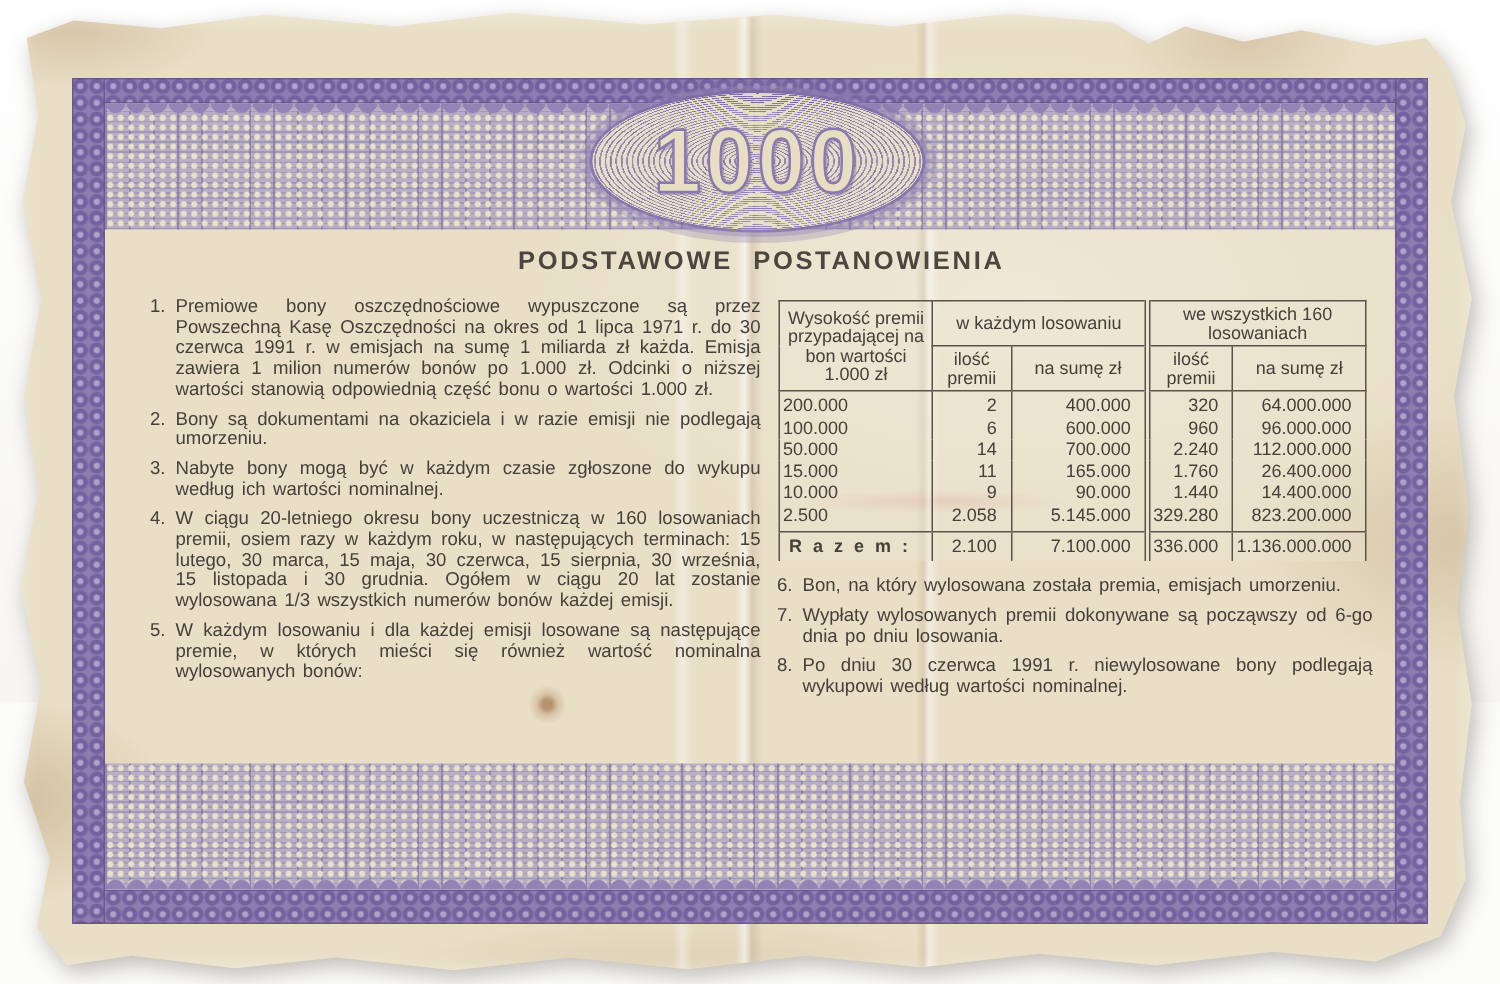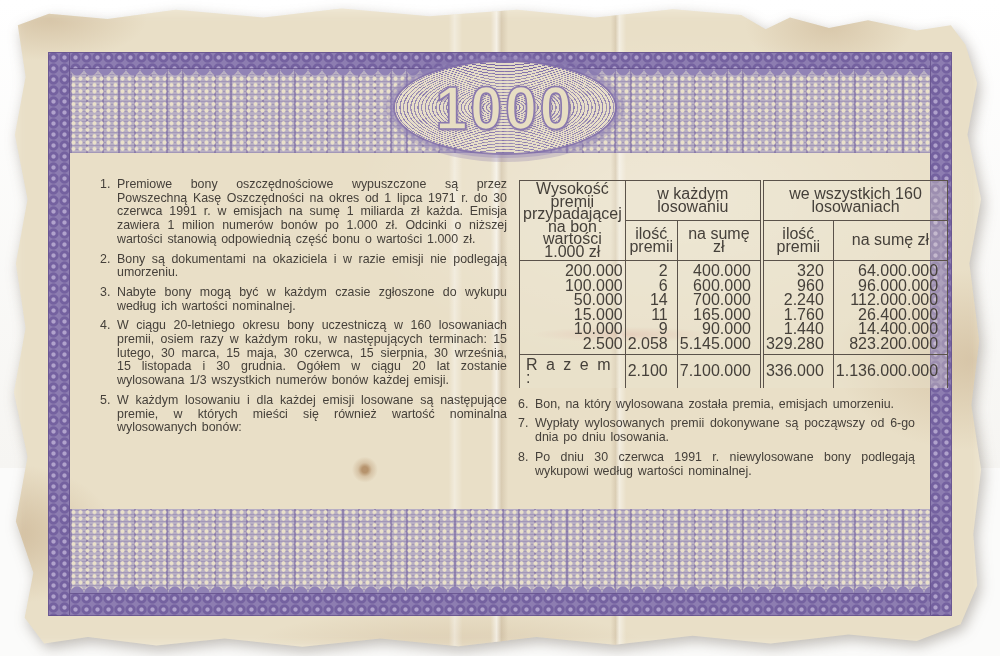--- a/index.html
+++ b/index.html
@@ -90,31 +90,31 @@
   .doc-title{text-align:center;font-size:17px;font-weight:bold;letter-spacing:1.8px;word-spacing:7px;color:#4c463e;}
   .subtitle{text-align:center;font-size:13px;line-height:16px;word-spacing:5px;color:#4c463e;margin-top:3px;}
   .cols{display:flex;margin-top:14px;gap:11px;}
   .col-left{width:407px;}
   .col-right{width:397px;}
   .item{position:relative;font-size:12.4px;line-height:13.7px;text-align:justify;
     padding-left:17px;margin-bottom:6px;word-spacing:1.5px;color:#45403a;}
   .item .num{position:absolute;left:0;}
 
   
-  table{border-collapse:collapse;width:392px;margin:2px 0 10px 1px;font-size:16px;color:#45403a;
+  table{border-collapse:collapse;width:392px;margin:2px 0 10px 1px;font-size:12px;color:#45403a;
     background:rgba(236,228,208,0.35);}
   th,td{border:1px solid #5a524a;font-weight:normal;}
   thead th{padding:2px 3px;text-align:center;line-height:12.5px;vertical-align:middle;}
   .dbl{border-left:4px double #5a524a !important;margin-top:39px;}
   tbody td{border-top:none;border-bottom:none;padding:0.5px 9px 0.5px 2px;text-align:right;line-height:13.6px;}
-  tbody td.c1{text-align:right;padding-right:2px;}
+  tbody td.c1{text-align:left;padding-right:2px;}
   tbody tr:first-child td{padding-top:3px;}
   tbody tr.razem td{border-top:1px solid #5a524a;padding-top:3px;padding-bottom:3px;}
   tbody tr.last td{padding-bottom:3px;}
-  td.razem-label{text-align:left;padding-left:6px;letter-spacing:2px;}
+  td.razem-label{text-align:left;padding-left:6px;letter-spacing:2px;font-weight:bold;}
   col.c1{width:106px;} col.c2{width:54px;} col.c3{width:95px;} col.c4{width:52px;} col.c5{width:85px;}
 </style>
 </head>
 <body>
 
 <div class="scene">
   <div class="paper-wrap">
     <div class="paper">
 
       <div class="frame frame-top"></div>
@@ -123,20 +123,21 @@
       <div class="frame frame-right"></div>
 
       <div class="band band-top"></div>
       <div class="band band-bottom"></div>
 
       <div class="rosette">
         <span>1000</span>
       </div>
 
       <div class="content">
+        <div class="doc-title">PODSTAWOWE POSTANOWIENIA</div>
 
         <div class="cols">
 
           <div class="col-left">
             <div class="item">
               <span class="num">1.</span>
               <span>Premiowe bony oszczędnościowe wypuszczone są przez Powszechną Kasę Oszczędności na okres od 1 lipca 1971 r. do 30 czerwca 1991 r. w emisjach na sumę 1 miliarda zł każda. Emisja zawiera 1 milion numerów bonów po 1.000 zł. Odcinki o niższej wartości stanowią odpowiednią część bonu o wartości 1.000 zł.</span>
             </div>
             <div class="item">
               <span class="num">2.</span>

